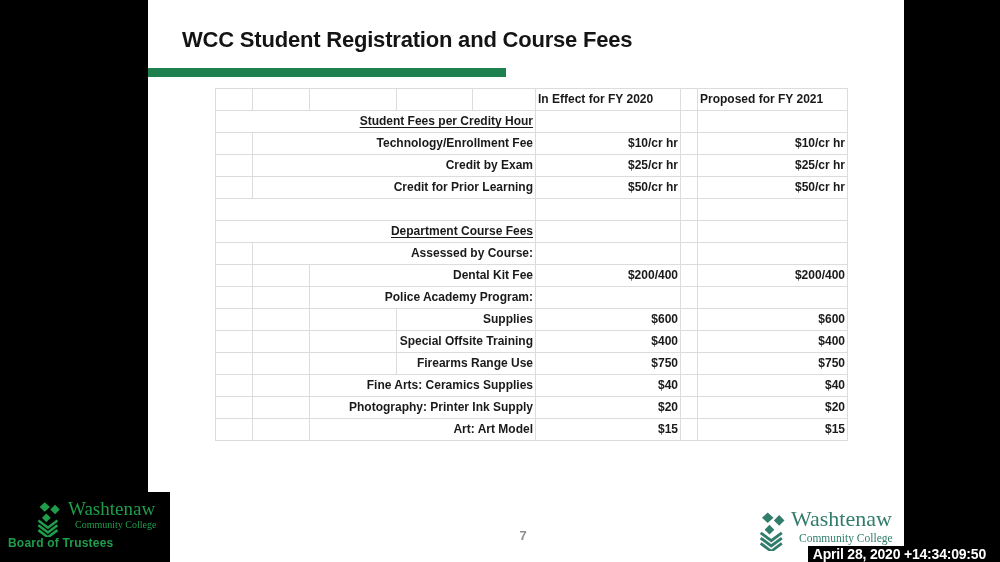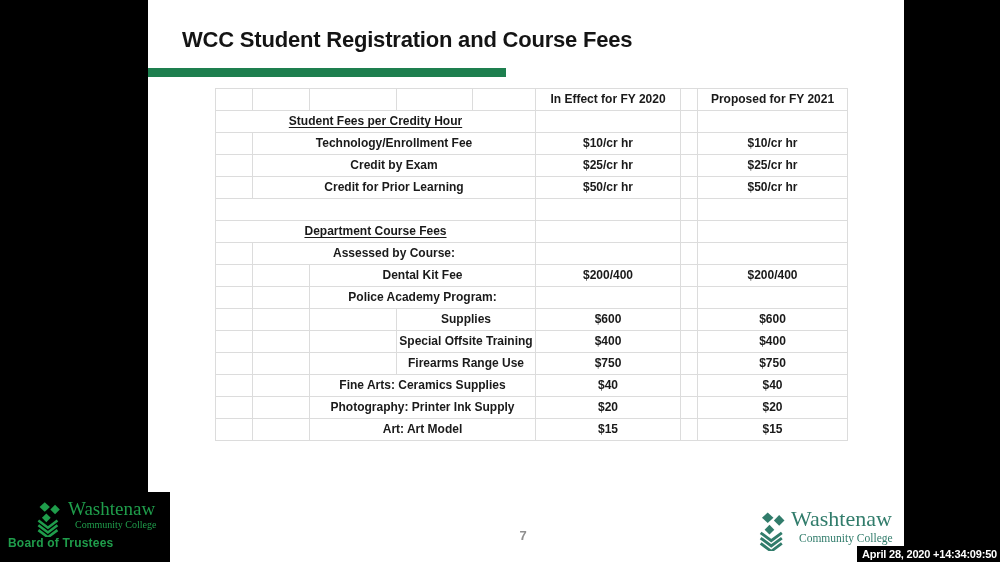--- a/index.html
+++ b/index.html
@@ -19,25 +19,25 @@
   }
   table.fees{
     position:absolute;left:67px;top:88px;width:632px;
     border-collapse:collapse;table-layout:fixed;
     font-size:12px;font-weight:600;color:#1a1a1a;
   }
   table.fees td{
     border:1px solid #dcdcdc;height:21px;padding:0 2px;
     white-space:nowrap;overflow:visible;line-height:21px;
   }
-  td.desc{padding-left:3px;text-align:center;}
-  td.val{text-align:center;}
+  td.desc{padding-left:3px;text-align:right;}
+  td.val{text-align:right;}
   td.sp{padding:0;}
   td.hdr{
-    text-align:center;border-bottom:3px solid #8a8a8a;
+    text-align:left;border-bottom:3px solid #8a8a8a;
   }
   .u{text-decoration:underline;text-underline-offset:2px;}
   .page-number{
     position:absolute;left:360px;top:528px;width:30px;text-align:center;
     color:#8f8f8f;font-size:13px;font-weight:600;
   }
   
   .wcc-logo{
     position:absolute;left:610px;top:507px;width:150px;height:48px;color:#317c6b;
   }
@@ -63,22 +63,22 @@
   .board-box .tagline{
     position:absolute;left:75px;top:27px;font-family:"Liberation Serif",serif;
     font-size:10px;white-space:nowrap;
   }
   .board-box .banner{
     position:absolute;left:8px;top:44px;font-size:12px;font-weight:bold;
     white-space:nowrap;letter-spacing:0.2px;
   }
   .timestamp{
     position:absolute;right:0;top:546px;height:16px;background:#000;
-    color:#fff;font-size:11px;font-weight:bold;line-height:16px;
-    padding:0 3px 0 5px;white-space:nowrap;z-index:6;letter-spacing:-0.2px;
+    color:#fff;font-size:14px;font-weight:bold;line-height:16px;
+    padding:0 14px 0 5px;white-space:nowrap;z-index:6;letter-spacing:-0.2px;
   }
 </style>
 </head>
 <body>
 
 <div class="slide">
 
   <div class="slide-title">WCC Student Registration and Course Fees</div>
   <div class="accent-bar"></div>
 

